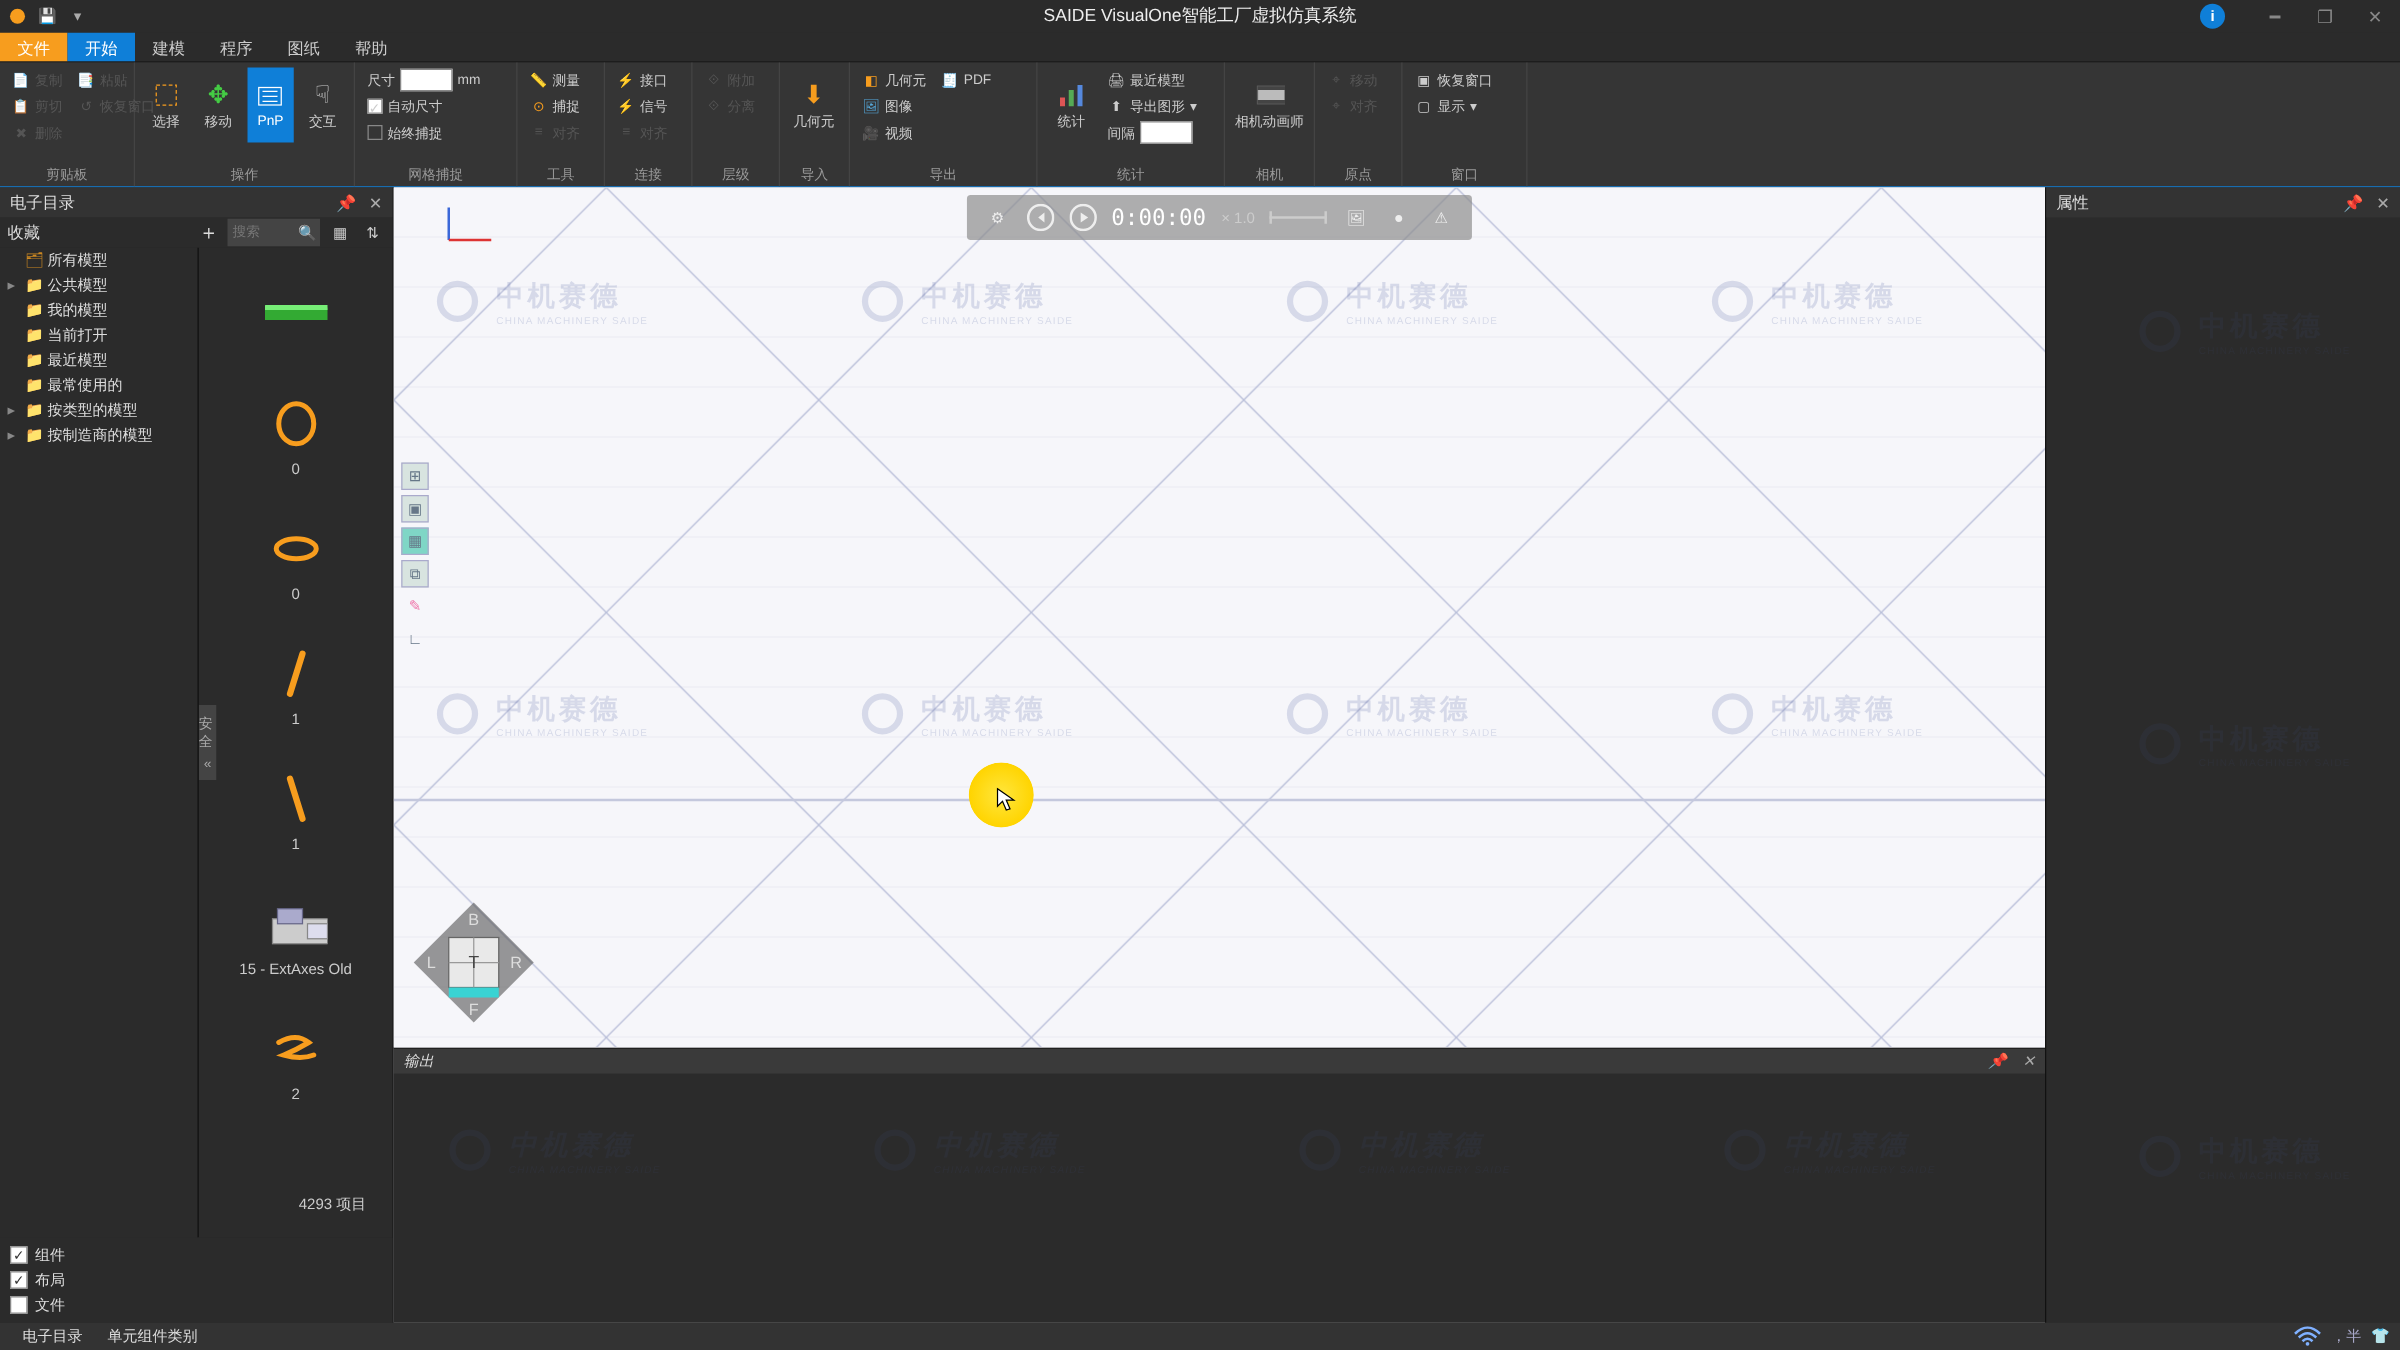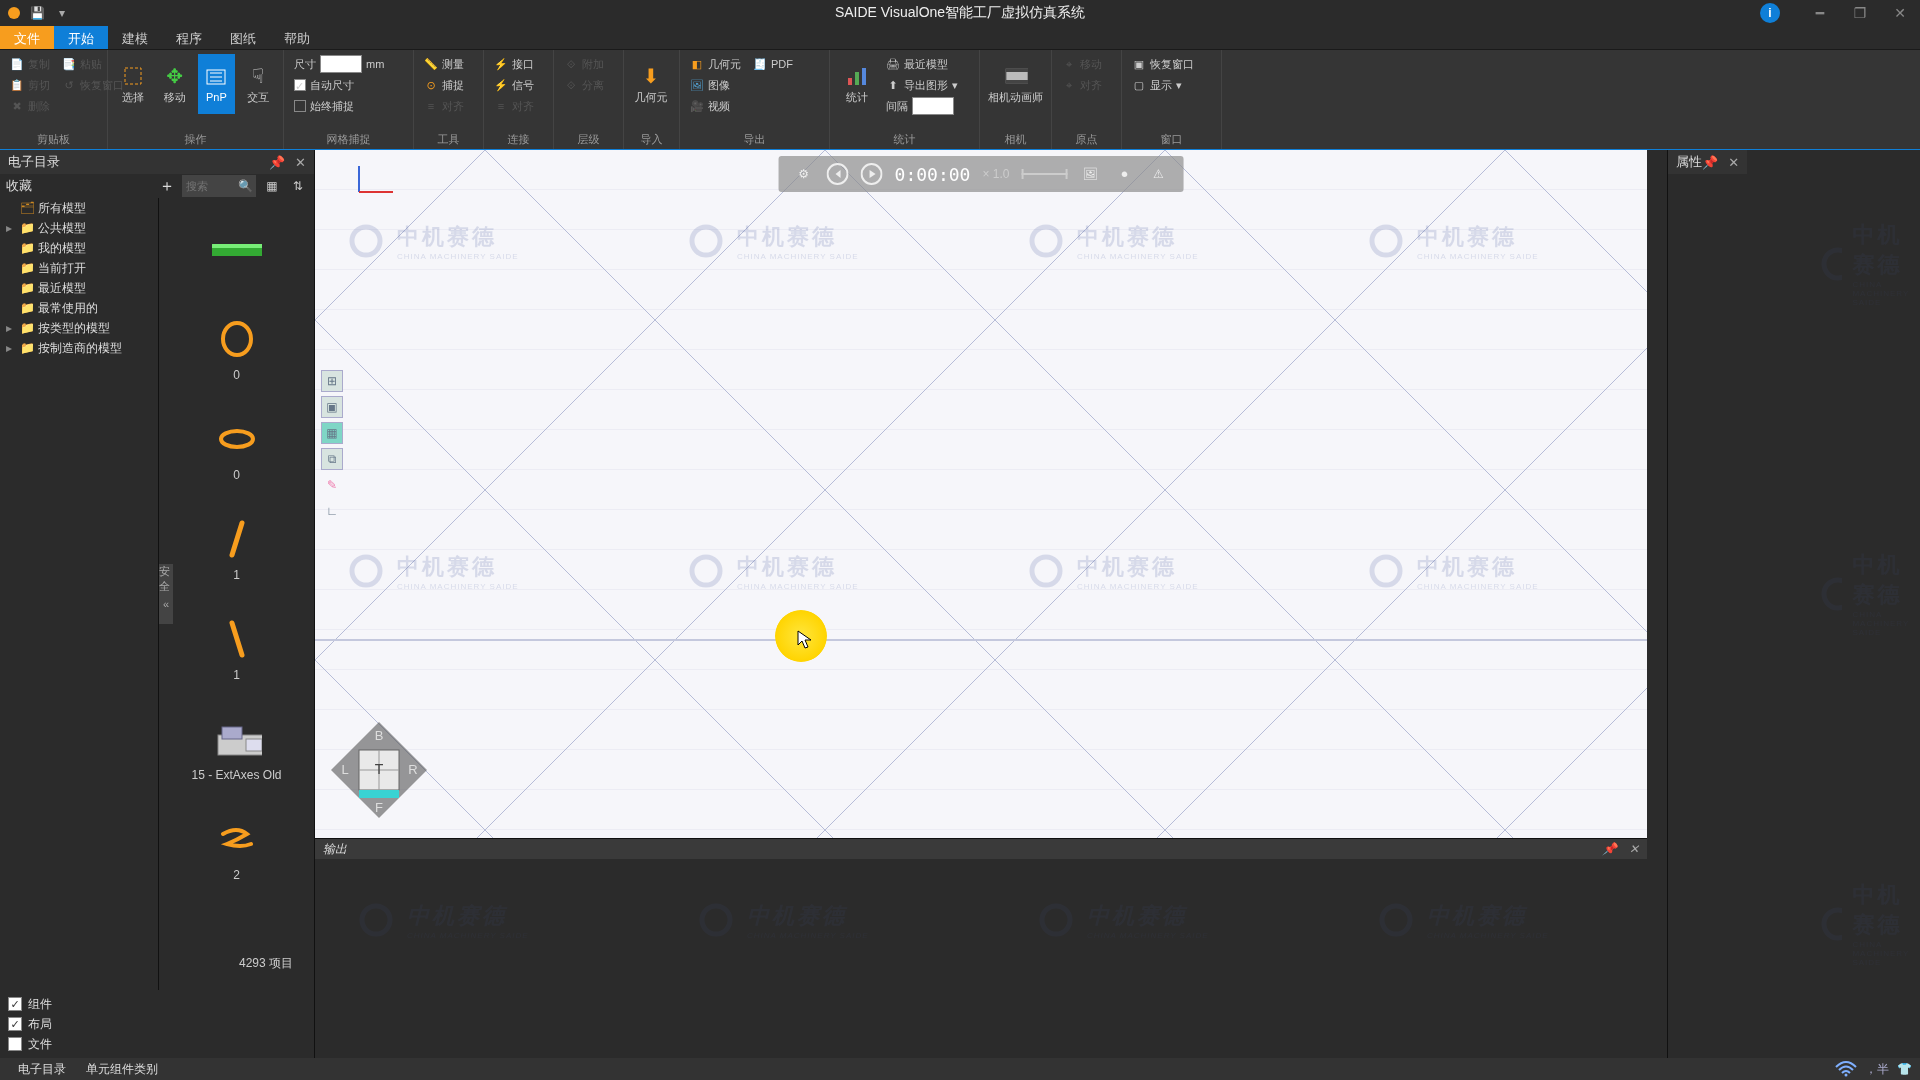--- a/index.html
+++ b/index.html
@@ -47,21 +47,21 @@
 .search-box input { width: 54px; background: transparent; border: none; color: #ccc; font-size: 11px; padding: 0 4px; outline: none; }
 .search-box .sbtn { width: 20px; display: flex; align-items: center; justify-content: center; color: #ccc; }
 .view-tg { width: 20px; height: 22px; display: flex; align-items: center; justify-content: center; color: #ccc; }
 
 .catalog-body { flex: 1; display: flex; overflow: hidden; }
 .tree { width: 158px; background: #2b2b2b; overflow-y: auto; }
 .tree-item { display: flex; align-items: center; height: 20px; font-size: 12px; color: #ddd; padding-left: 6px; gap: 4px; }
 .tree-item .exp { width: 10px; color: #888; }
 .tree-item .fi { color: #cc8822; width: 14px; }
 .thumb-col { flex: 1; background: #2b2b2b; overflow-y: auto; position: relative; border-left: 1px solid #111; }
-.vbar { position: absolute; left: 0; top: 50%; transform: translateY(-50%); width: 14px; height: 60px; background: #444; display: flex; flex-direction: column; align-items: center; gap: 4px; color: #aaa; font-size: 11px; }
+.vbar { position: absolute; left: 0; top: 50%; transform: translateY(-50%); width: 14px; height: 60px; background: #444; display: flex; flex-direction: column; align-items: center; justify-content: center; gap: 4px; color: #aaa; font-size: 11px; }
 .thumb { width: 100%; height: 100px; display: flex; flex-direction: column; align-items: center; justify-content: center; gap: 4px; }
 .thumb .tg { width: 50px; height: 50px; display: flex; align-items: center; justify-content: center; }
 .thumb .tl { font-size: 12px; color: #ccc; text-align: center; }
 .thumb-count { position: absolute; bottom: 18px; right: 21px; font-size: 12px; color: #ccc; }
 
 .left-checks { padding: 4px 8px; background: #2b2b2b; }
 .left-checks label { display: flex; align-items: center; gap: 6px; height: 20px; font-size: 12px; color: #ddd; }
 .left-checks .sq { width: 14px; height: 14px; border: 1px solid #888; background: #fff; display: inline-flex; align-items: center; justify-content: center; color: #333; font-size: 11px; }
 
 
@@ -93,21 +93,21 @@
 .viewcube { position: absolute; bottom: 14px; left: 10px; width: 108px; height: 108px; }
 
 
 .output { background: #333; border-top: 1px solid #111; display: flex; flex-direction: column; font-style: italic; }
 .output .oh { height: 20px; display: flex; align-items: center; padding: 0 8px; color: #ddd; font-size: 12px; background: #3a3a3a; }
 .output .oh .sp { margin-left: auto; display: flex; gap: 12px; color: #aaa; }
 .output .obody { flex: 1; background: #2b2b2b; position: relative; }
 .output .obody .watermark { opacity: 0.09; }
 
 
-.right-panel { width: 253px; background: #2b2b2b; border-left: 1px solid #111; display: flex; flex-direction: row; margin-left: 20px; }
+.right-panel { width: 284px; background: #2b2b2b; border-left: 1px solid #111; display: flex; flex-direction: column; }
 .right-panel .rp-body { flex: 1; position: relative; }
 .right-panel .rp-body .watermark { opacity: 0.09; }
 
 
 .statusbar { height: 22px; background: #333; display: flex; align-items: center; padding: 0 8px; font-size: 12px; color: #ddd; }
 .statusbar .sb-tab { padding: 2px 10px; }
 .statusbar .sb-right { margin-left: auto; display: flex; align-items: center; gap: 8px; color: #aac; }
 .wifi { width: 22px; height: 16px; }
 </style>
 </head>

